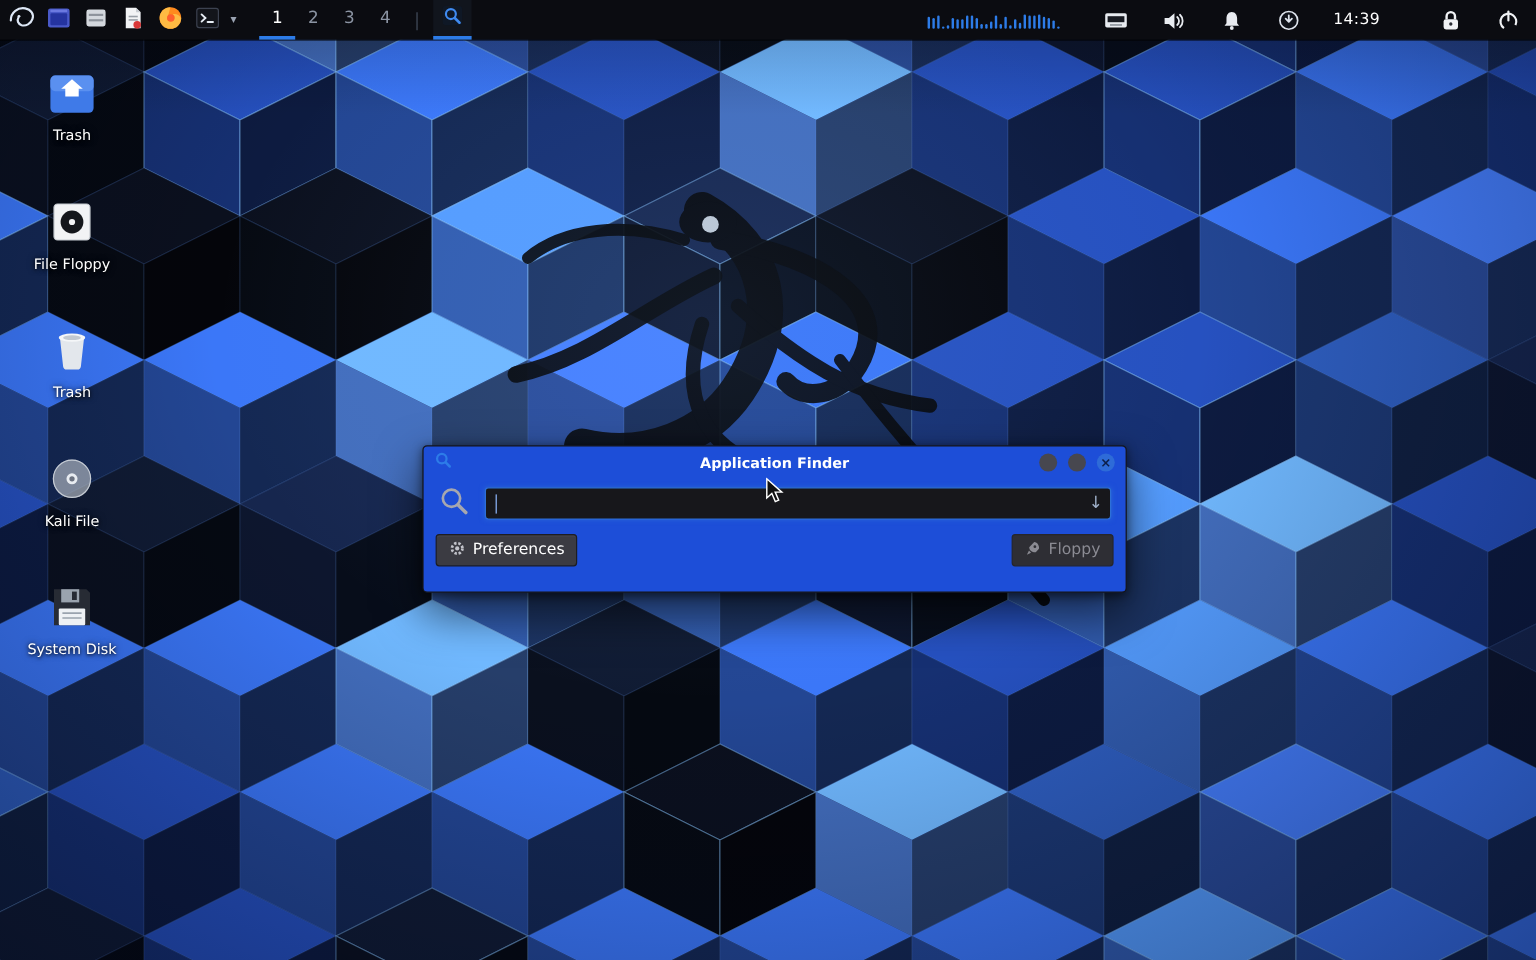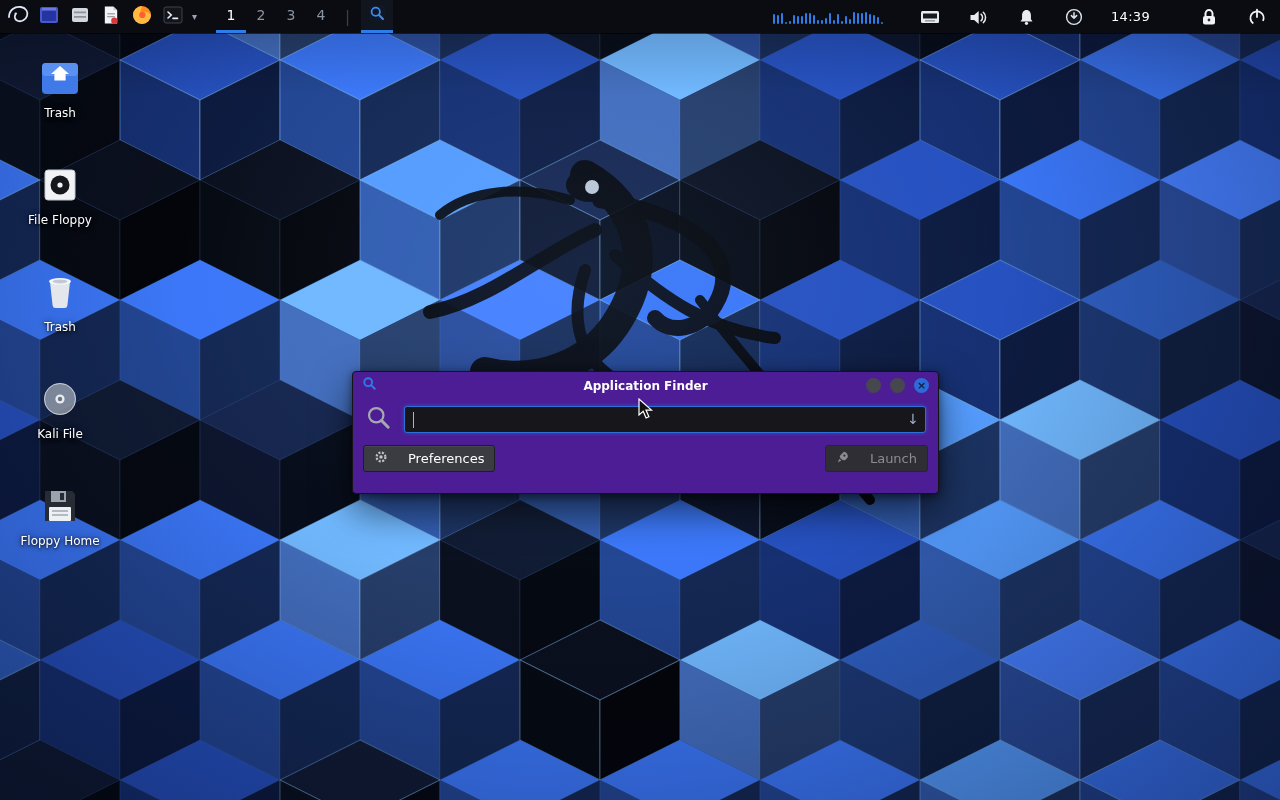--- a/index.html
+++ b/index.html
@@ -51,21 +51,21 @@
     position:absolute;left:12px;width:96px;z-index:2;text-align:center;cursor:pointer;
   }
   .dicon .ic{display:flex;justify-content:center;}
   .dicon .lbl{
     display:inline-block;margin-top:4px;color:#fff;font-size:12px;line-height:14px;
     text-shadow:0 1px 3px rgba(0,0,0,.95), 0 0 6px rgba(0,0,0,.6);padding:0 3px;
   }
   
   #finder{
     position:absolute;left:352px;top:371px;width:587px;height:123px;z-index:20;
-    background:#4c1d95;border:1px solid #141417;border-radius:4px;box-sizing:border-box;
+    background:#1d4ed8;border:1px solid #141417;border-radius:4px;box-sizing:border-box;
     box-shadow:0 16px 38px rgba(0,0,0,.6), 0 2px 8px rgba(0,0,0,.5);
   }
   .titlebar{height:27px;display:flex;align-items:center;padding:0 9px;position:relative;border-radius:4px 4px 0 0;}
   .titlebar .title{
     position:absolute;left:0;right:0;text-align:center;color:#ffffff;
     font-weight:bold;font-size:12px;pointer-events:none;
   }
   .winbtns{margin-left:auto;display:flex;gap:9px;z-index:2;}
   .wbtn{
     width:15px;height:15px;border-radius:50%;background:#47474f;
@@ -80,21 +80,21 @@
     border:1px solid #2d6fd8;border-radius:3px;outline:none;
     box-shadow:0 0 4px rgba(45,111,216,.65);
     padding:0 28px 0 9px;font-size:13px;font-family:"DejaVu Sans","Liberation Sans",sans-serif;
   }
   .caret{position:absolute;left:9px;top:6px;width:1px;height:16px;background:#8fb8ff;}
   .dd{
     position:absolute;right:7px;top:4px;color:#9fb0c8;font-size:14px;cursor:pointer;line-height:18px;
   }
   .btn-row{display:flex;justify-content:space-between;align-items:center;padding:7px 10px 0 10px;}
   .btn{
-    display:flex;align-items:center;gap:20px;height:27px;padding:0 10px;border-radius:3px;
+    display:flex;align-items:center;gap:6px;height:27px;padding:0 10px;border-radius:3px;
     font-size:13px;cursor:pointer;font-family:"DejaVu Sans","Liberation Sans",sans-serif;
   }
   #prefs{background:#3b3b42;border:1px solid #1d1d22;color:#ffffff;box-shadow:inset 0 1px 0 rgba(255,255,255,.06);}
   #launch{background:#2e2e34;border:1px solid #26262b;color:#8b8b93;}
   
   #cursor{position:absolute;left:638px;top:398px;z-index:30;pointer-events:none;}
 </style>
 </head>
 <body>
 
@@ -580,21 +580,21 @@
   <div class="ic">
     <svg width="48" height="48" viewBox="0 0 48 48">
         <path d="M9 9 h27 l3 3 v27 H9 z" fill="#272b34"></path>
         <rect x="15" y="9" width="15" height="11" fill="#9aa3ae"></rect>
         <rect x="24" y="11" width="4" height="7" fill="#272b34"></rect>
         <rect x="13" y="25" width="22" height="14" rx="1" fill="#eef1f4"></rect>
         <line x1="16" y1="29" x2="32" y2="29" stroke="#9aa3ae" stroke-width="1.4"></line>
         <line x1="16" y1="33" x2="32" y2="33" stroke="#9aa3ae" stroke-width="1.4"></line>
       </svg>
   </div>
-  <span class="lbl">Floppy Home</span>
+  <span class="lbl">System Disk</span>
 </div>
 
 <div id="finder">
   <div class="titlebar">
     <span>
       <svg width="15" height="15" viewBox="0 0 16 16">
           <circle cx="6.6" cy="6.6" r="4.2" fill="none" stroke="#2d7ce8" stroke-width="2"></circle>
           <line x1="10" y1="10" x2="13.6" y2="13.6" stroke="#2d7ce8" stroke-width="2.2" stroke-linecap="round"></line>
         </svg>
     </span>
@@ -631,21 +631,21 @@
       <span>Preferences</span>
     </button>
     <button class="btn" id="launch">
       <span>
         <svg width="14" height="14" viewBox="0 0 16 16">
             <path d="M9 2 C12 2.4 13.8 5 13.5 8.4 L10.4 11.6 C7 11.8 4.4 10 4.2 6.8 Z" fill="#8b8b93"></path>
             <circle cx="9.6" cy="6.4" r="1.3" fill="#2e2e34"></circle>
             <path d="M4 10 L2 14 L6 12.2" fill="#8b8b93"></path>
           </svg>
       </span>
-      <span>Launch</span>
+      <span>Floppy</span>
     </button>
   </div>
 </div>
 
 <div id="cursor">
   <svg width="20" height="22" viewBox="0 0 20 22">
       <polygon points="1,1 1,17 5.2,13.2 8.1,20 10.9,18.8 8,12.1 13.5,12.1" fill="#111" stroke="#fff" stroke-width="1.2"></polygon>
     </svg>
 </div>
 

